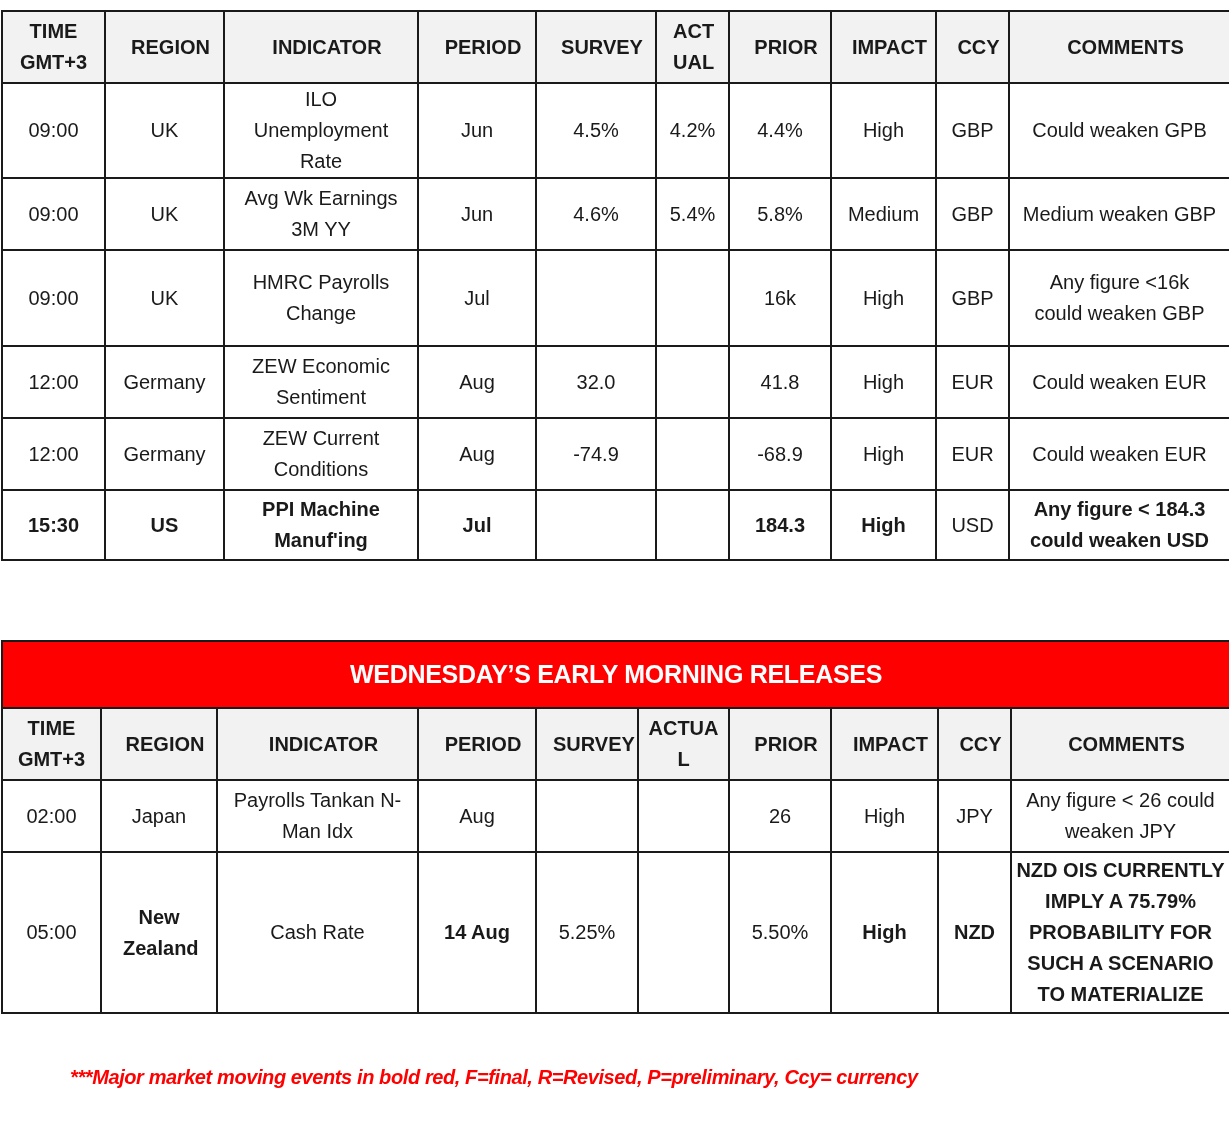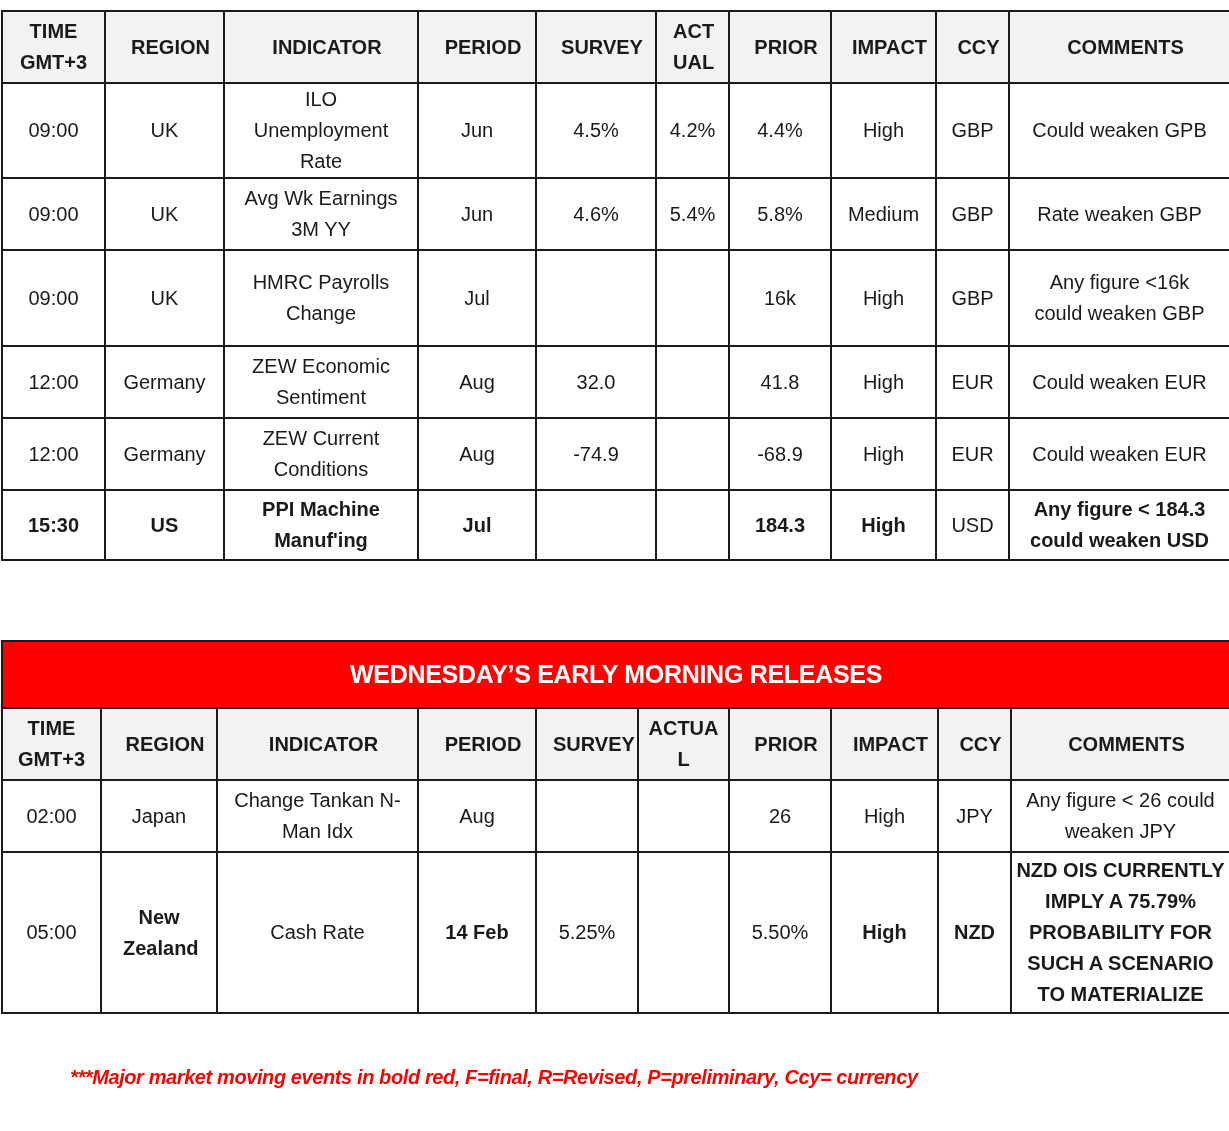--- a/index.html
+++ b/index.html
@@ -59,21 +59,21 @@
   <tr style="height:72px">
     <td>09:00</td>
     <td>UK</td>
     <td style="padding:0 14px">Avg Wk Earnings 3M YY</td>
     <td>Jun</td>
     <td>4.6%</td>
     <td>5.4%</td>
     <td>5.8%</td>
     <td>Medium</td>
     <td>GBP</td>
-    <td>Rate weaken GBP</td>
+    <td>Medium weaken GBP</td>
   </tr>
   <tr style="height:72px">
     <td>09:00</td>
     <td>UK</td>
     <td style="padding:16px 20px">HMRC Payrolls Change</td>
     <td>Jul</td>
     <td></td>
     <td></td>
     <td>16k</td>
     <td>High</td>
@@ -144,34 +144,34 @@
     <th>SURVEY</th>
     <th style="padding:0 1px">ACTUA L</th>
     <th>PRIOR</th>
     <th>IMPACT</th>
     <th>CCY</th>
     <th>COMMENTS</th>
   </tr>
   <tr style="height:72px">
     <td>02:00</td>
     <td>Japan</td>
-    <td style="padding:0 8px">Change Tankan N-Man Idx</td>
+    <td style="padding:0 8px">Payrolls Tankan N-Man Idx</td>
     <td>Aug</td>
     <td></td>
     <td></td>
     <td>26</td>
     <td>High</td>
     <td>JPY</td>
     <td style="padding:0 6px">Any figure &lt; 26 could weaken JPY</td>
   </tr>
   <tr class="bold-row" style="height:161px">
     <td class="nb">05:00</td>
     <td style="padding:0 21px">New Zealand</td>
     <td class="nb">Cash Rate</td>
-    <td>14 Feb</td>
+    <td>14 Aug</td>
     <td class="nb">5.25%</td>
     <td></td>
     <td class="nb">5.50%</td>
     <td>High</td>
     <td>NZD</td>
     <td class="comment-caps" style="padding:0 4px">NZD OIS CURRENTLY IMPLY A 75.79% PROBABILITY FOR SUCH A SCENARIO TO MATERIALIZE</td>
   </tr>
 </tbody>
   </table>
 

